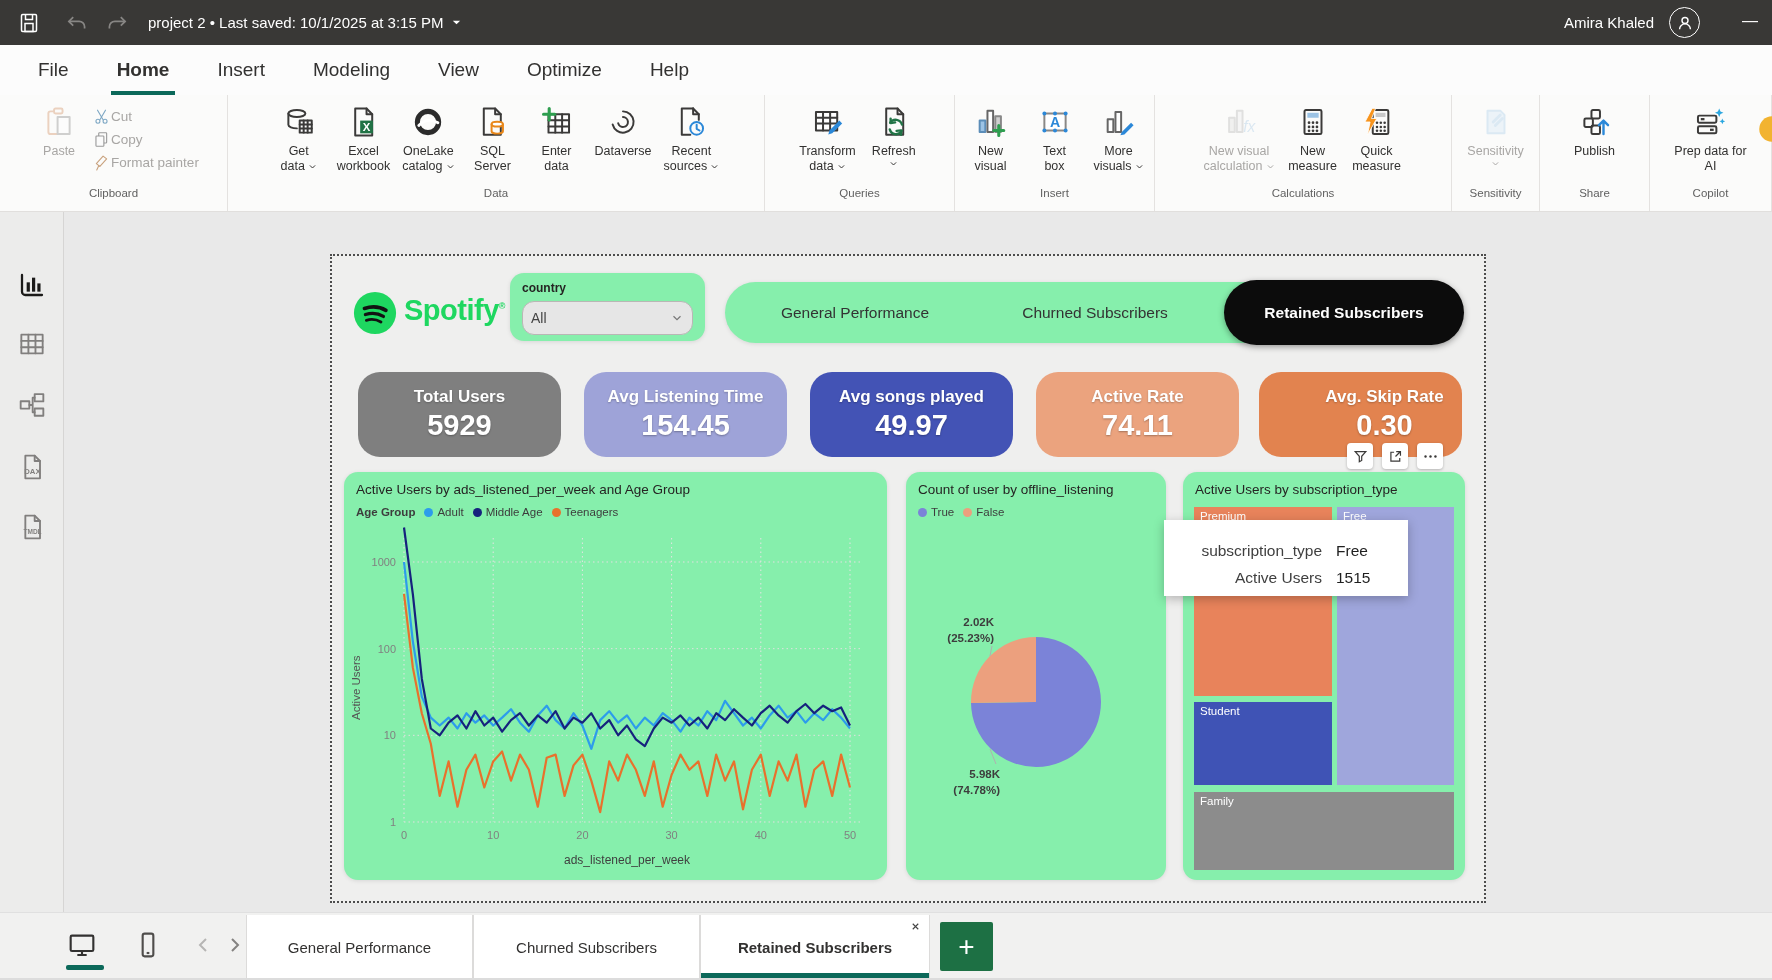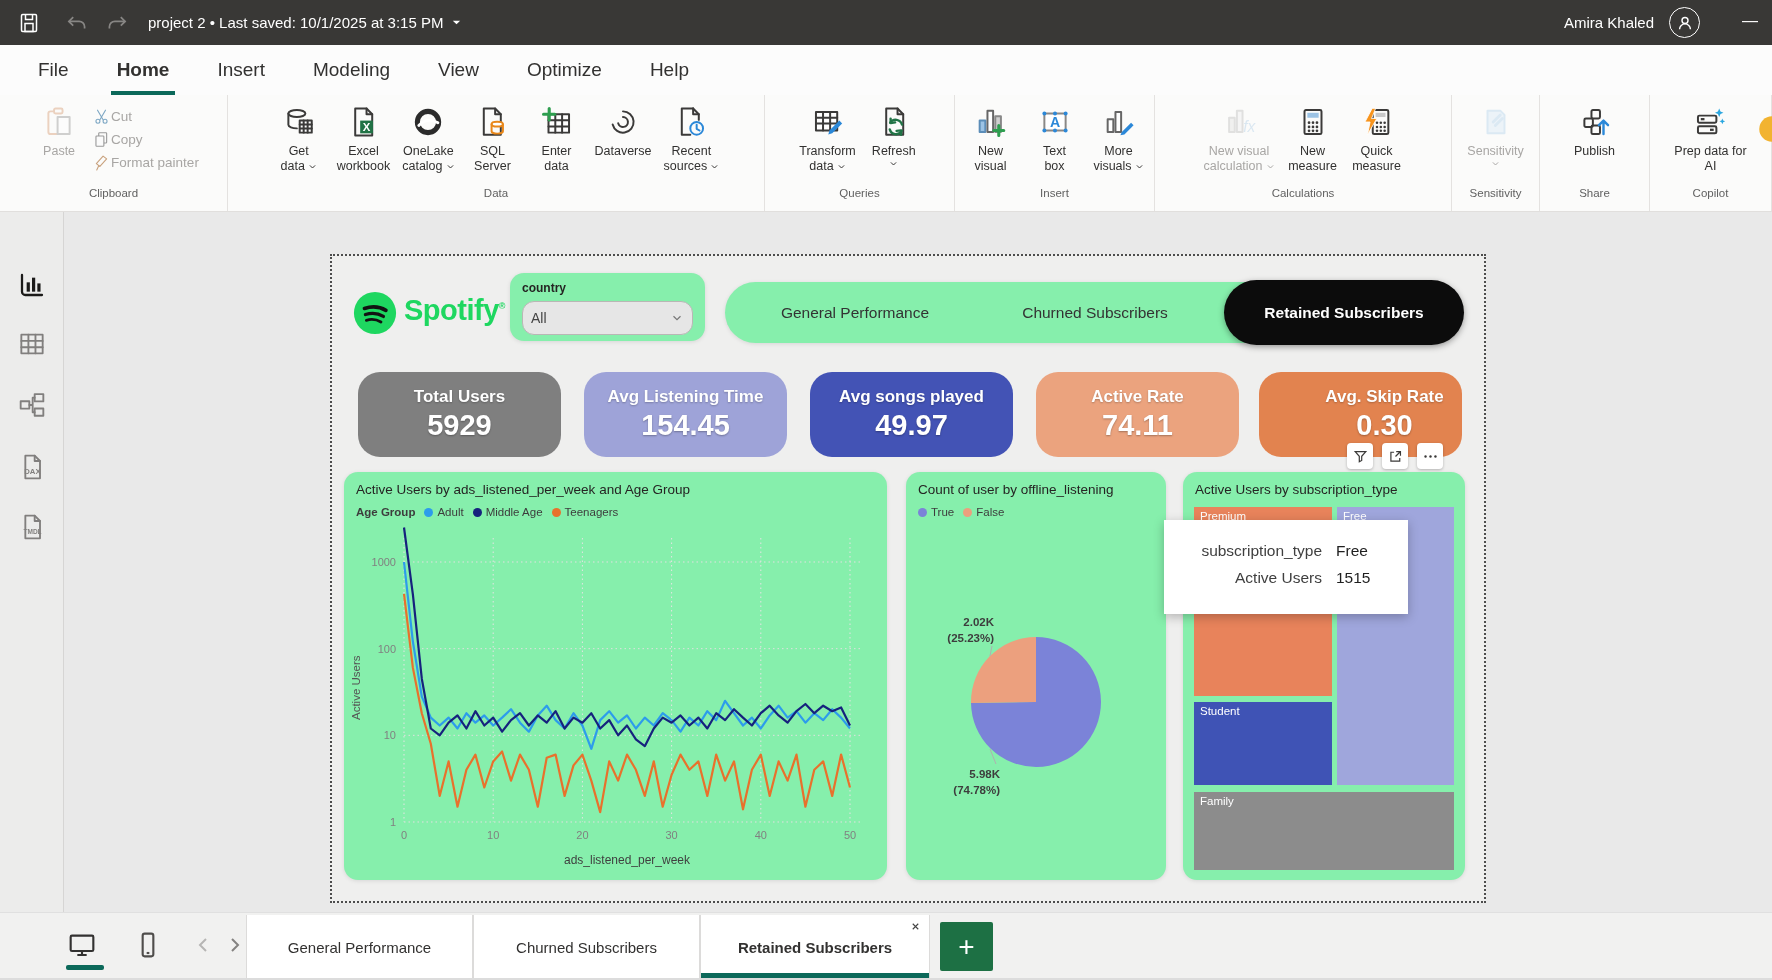--- a/index.html
+++ b/index.html
@@ -71,21 +71,21 @@
   .hicon svg { width:17px; height:17px; }
 
   .legend { position:absolute; left:12px; top:34px; display:flex; align-items:center; gap:9px; font-size:11.5px; color:#3d3d3d; }
   .legend .lt { font-weight:700; }
   .legend .li { display:flex; align-items:center; gap:4px; }
   .ldot { width:9px; height:9px; border-radius:50%; display:inline-block; }
 
   .tm-block { position:absolute; overflow:hidden; }
   .tm-label { position:absolute; left:6px; top:3px; font-size:11.5px; color:#fff; }
 
-  .tooltip { position:absolute; left:832px; top:264px; width:244px; height:94px; background:#fff; box-shadow:0 3px 10px rgba(0,0,0,.25); z-index:30; padding-top:22px; }
+  .tooltip { position:absolute; left:832px; top:264px; width:244px; height:76px; background:#fff; box-shadow:0 3px 10px rgba(0,0,0,.25); z-index:30; padding-top:22px; }
   .tooltip::after { content:""; position:absolute; right:-17px; bottom:8px; border:17px solid transparent; border-left-color:#fff; border-bottom-width:0; }
   .tt-row { display:flex; font-size:15.5px; margin-bottom:9px; }
   .tt-l { width:158px; text-align:right; color:#3f3f3f; }
   .tt-v { margin-left:14px; color:#1f1f1f; }
 
   
   .tabbar { position:absolute; left:0; top:912px; width:1772px; height:66px; background:#f1f1f0; border-top:1px solid #e0e0e0; }
   .view-icon { position:absolute; top:16px; width:32px; height:32px; }
   .view-underline { position:absolute; left:66px; top:52px; width:38px; height:5px; background:#0c695a; border-radius:2px; }
   .pagetab { position:absolute; top:2px; height:64px; background:#fff; border-right:1px solid #dcdbda; border-left:1px solid #dcdbda; display:flex; align-items:center; justify-content:center; font-size:15px; color:#323130; }

